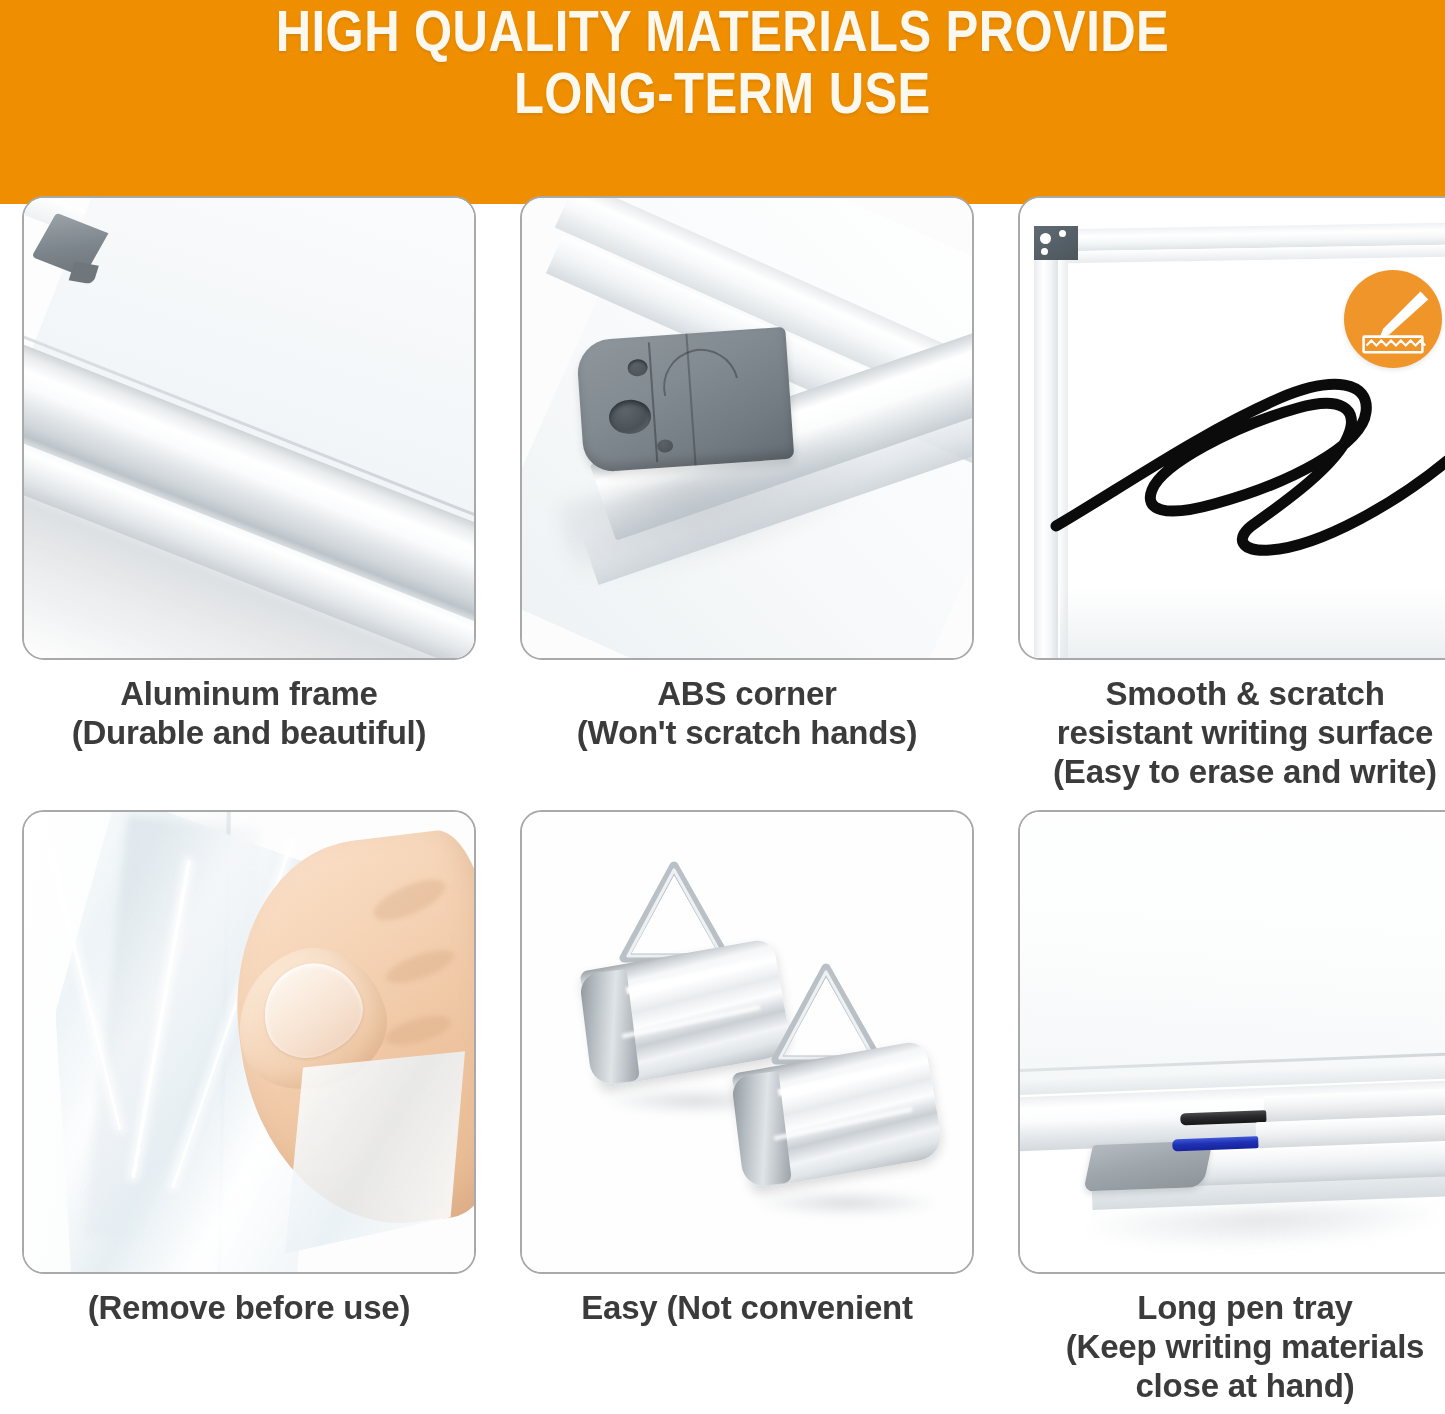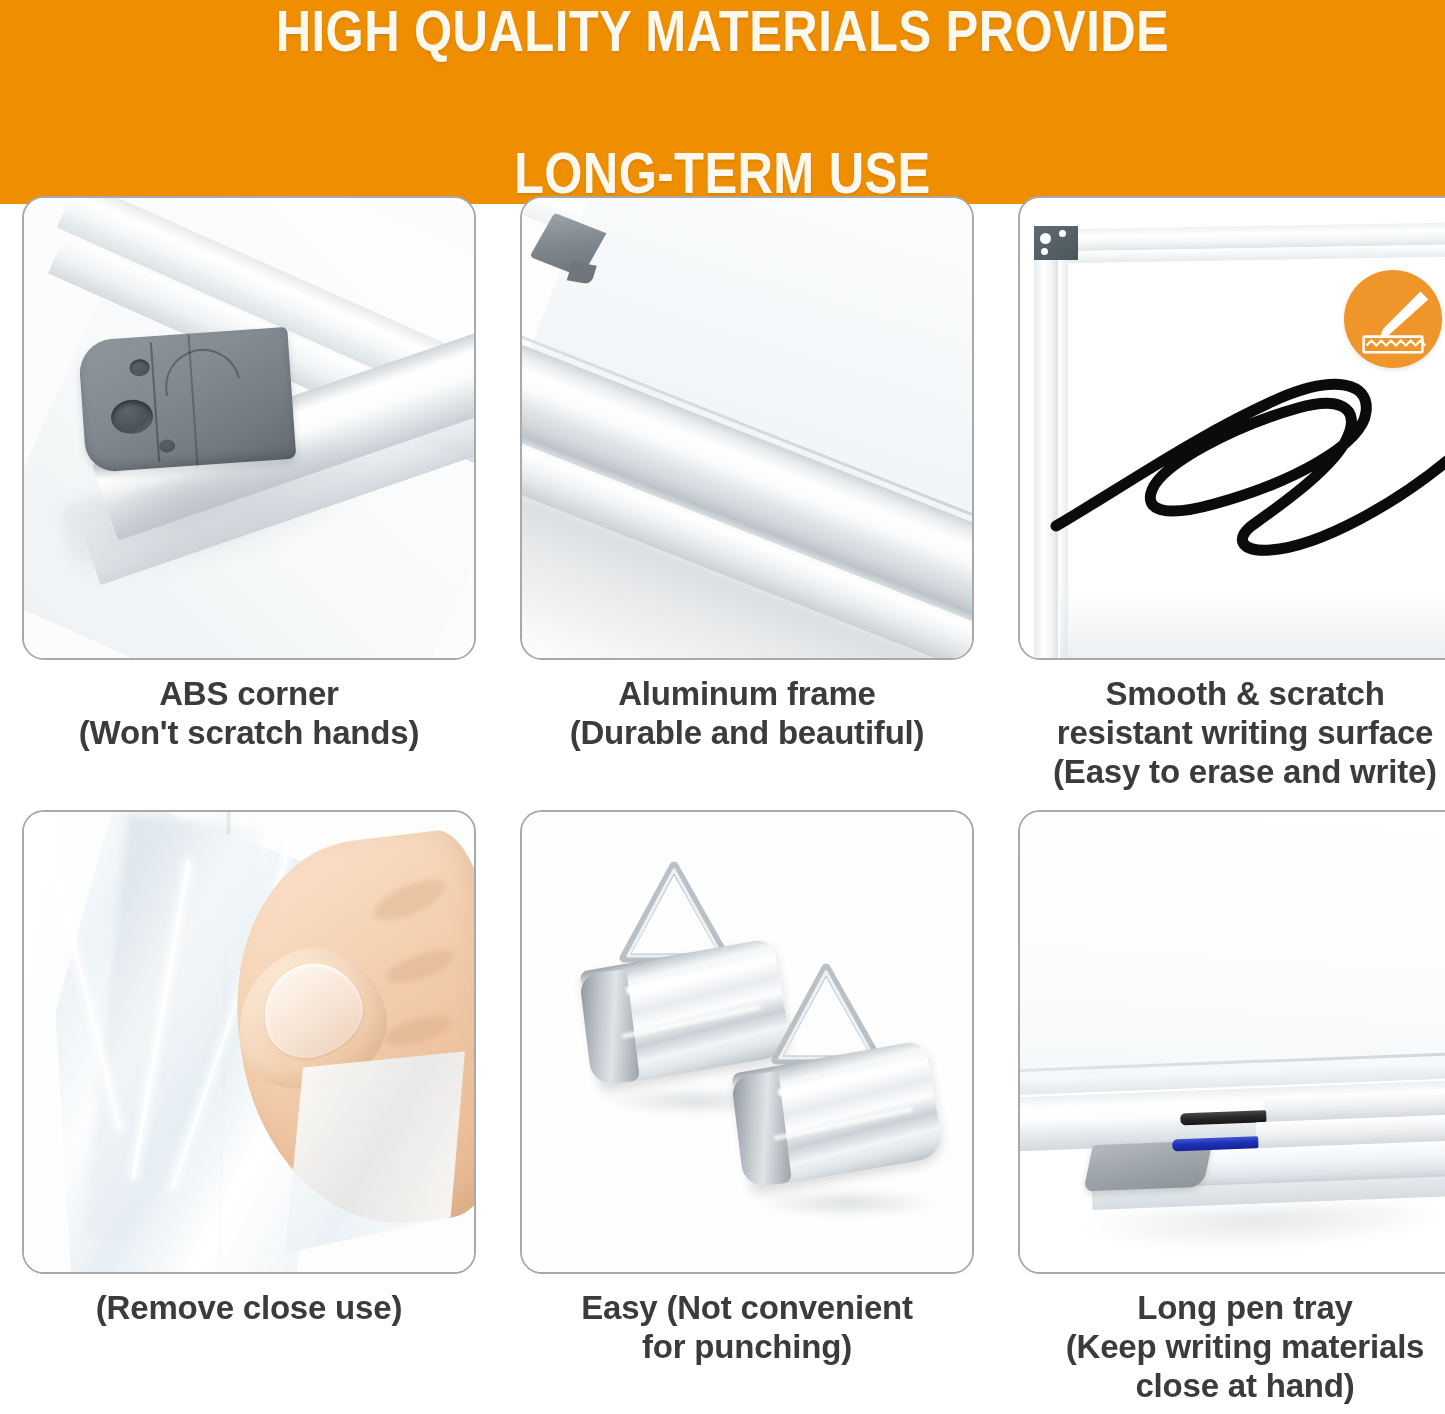--- a/index.html
+++ b/index.html
@@ -9,21 +9,21 @@
     font-family:"Liberation Sans","DejaVu Sans",sans-serif;
     overflow:hidden;
   }
   .page{position:relative;width:1445px;height:1414px;background:#fff;}
 
   
   .banner{
     position:absolute;left:0;top:0;width:1445px;height:204px;
     background:#ef8f00;
     display:flex;flex-direction:column;
-    align-items:center;justify-content:space-between;
+    align-items:center;justify-content:flex-start;
     overflow:hidden;
   }
   .banner-line{
     color:#fbf8f0;
     font-weight:bold;
     font-size:57px;
     line-height:62px;
     letter-spacing:0.5px;
     transform:scaleX(0.86);
     transform-origin:center center;
@@ -398,20 +398,37 @@
 <body>
 
 <div class="page">
 
   <div class="banner">
     <div class="banner-line">HIGH QUALITY MATERIALS PROVIDE</div>
     <div class="banner-line">LONG-TERM USE</div>
   </div>
 
   <div class="grid">
+
+    <div class="cell">
+      <div class="thumb">
+        <div class="alu-bg"></div>
+        <div class="alu-topstrip"></div>
+        <div class="alu-board"></div>
+        <div class="alu-seam"></div>
+        <div class="alu-rail2"></div>
+        <div class="alu-rail"></div>
+        <div class="alu-shadow"></div>
+        <div class="alu-corner"></div>
+      </div>
+      <div class="cap">
+        <div>Aluminum frame</div>
+        <div>(Durable and beautiful)</div>
+      </div>
+    </div>
 
     <div class="cell">
       <div class="thumb">
         <div class="abs-bg"></div>
         <div class="abs-board"></div>
         <div class="abs-railB"></div>
         <div class="abs-railA"></div>
         <div class="abs-railD"></div>
         <div class="abs-railC"></div>
         <div class="abs-shadow"></div>
@@ -420,37 +437,20 @@
           <div class="arc"></div>
           <div class="seam"></div>
           <div class="hole-sm"></div>
           <div class="hole-big"></div>
           <div class="hole-sm2"></div>
         </div>
       </div>
       <div class="cap">
         <div>ABS corner</div>
         <div>(Won't scratch hands)</div>
-      </div>
-    </div>
-
-    <div class="cell">
-      <div class="thumb">
-        <div class="alu-bg"></div>
-        <div class="alu-topstrip"></div>
-        <div class="alu-board"></div>
-        <div class="alu-seam"></div>
-        <div class="alu-rail2"></div>
-        <div class="alu-rail"></div>
-        <div class="alu-shadow"></div>
-        <div class="alu-corner"></div>
-      </div>
-      <div class="cap">
-        <div>Aluminum frame</div>
-        <div>(Durable and beautiful)</div>
       </div>
     </div>
 
     <div class="cell">
       <div class="thumb">
         <div class="ws-bg"></div>
         <div class="ws-topframe"></div>
         <div class="ws-topframe2"></div>
         <div class="ws-leftframe"></div>
         <div class="ws-leftframe2"></div>
@@ -502,21 +502,21 @@
         <div class="pf-crease pf-c4"></div>
         <div class="pf-hand"></div>
         <div class="pf-knuckle pf-k1"></div>
         <div class="pf-knuckle pf-k2"></div>
         <div class="pf-knuckle pf-k3"></div>
         <div class="pf-thumb"></div>
         <div class="pf-nail"></div>
         <div class="pf-filmB"></div>
       </div>
       <div class="cap">
-        <div>(Remove close use)</div>
+        <div>(Remove before use)</div>
       </div>
     </div>
 
     <div class="cell">
       <div class="thumb">
         <div class="hk-bg"></div>
 
         <div class="hook" style="left:58px;top:46px;">
           <svg class="tri" viewBox="0 0 122 112">
             <path d="M60 8 L112 100 L10 100 Z" fill="none" stroke="#b9c0c6" stroke-width="9" stroke-linejoin="round"></path>
@@ -540,21 +540,20 @@
             <div class="hk-plate"></div>
             <div class="hk-lip"></div>
             <div class="hk-hl"></div>
             <div class="hk-hl2"></div>
           </div>
           <div class="hook-shadow"></div>
         </div>
       </div>
       <div class="cap">
         <div>Easy (Not convenient</div>
-        <div>for punching)</div>
       </div>
     </div>
 
     <div class="cell">
       <div class="thumb">
         <div class="pt-bg"></div>
         <div class="pt-board"></div>
         <div class="pt-seam"></div>
         <div class="pt-railTop"></div>
         <div class="pt-rail"></div>

